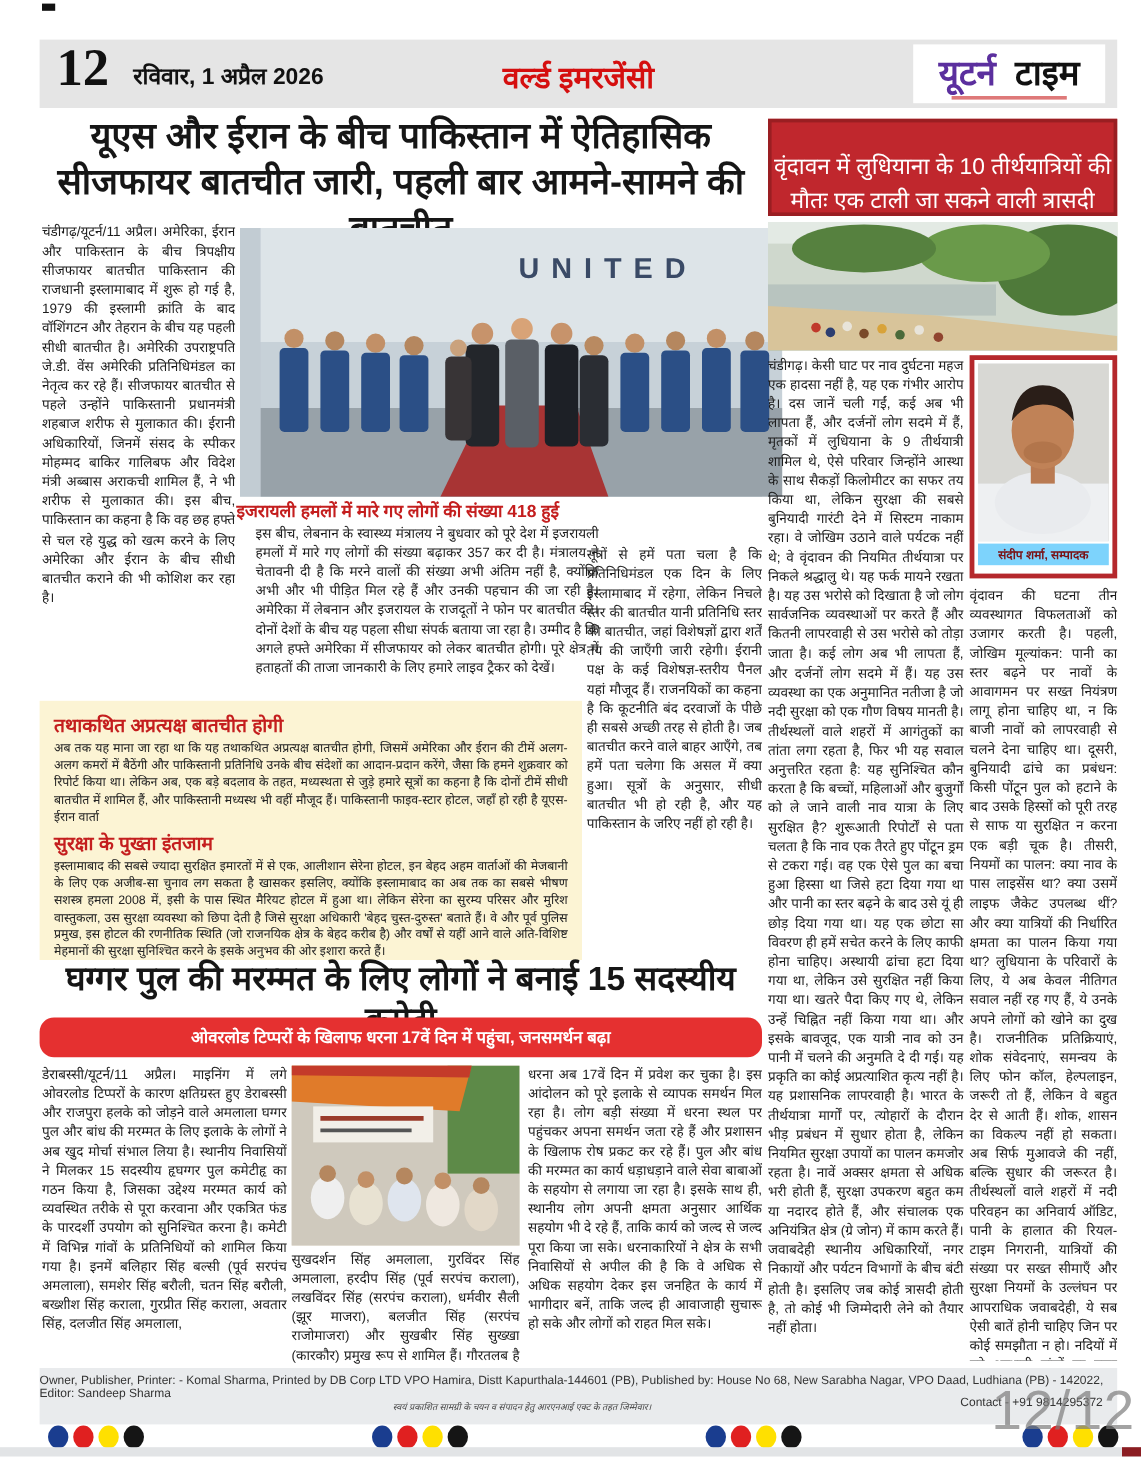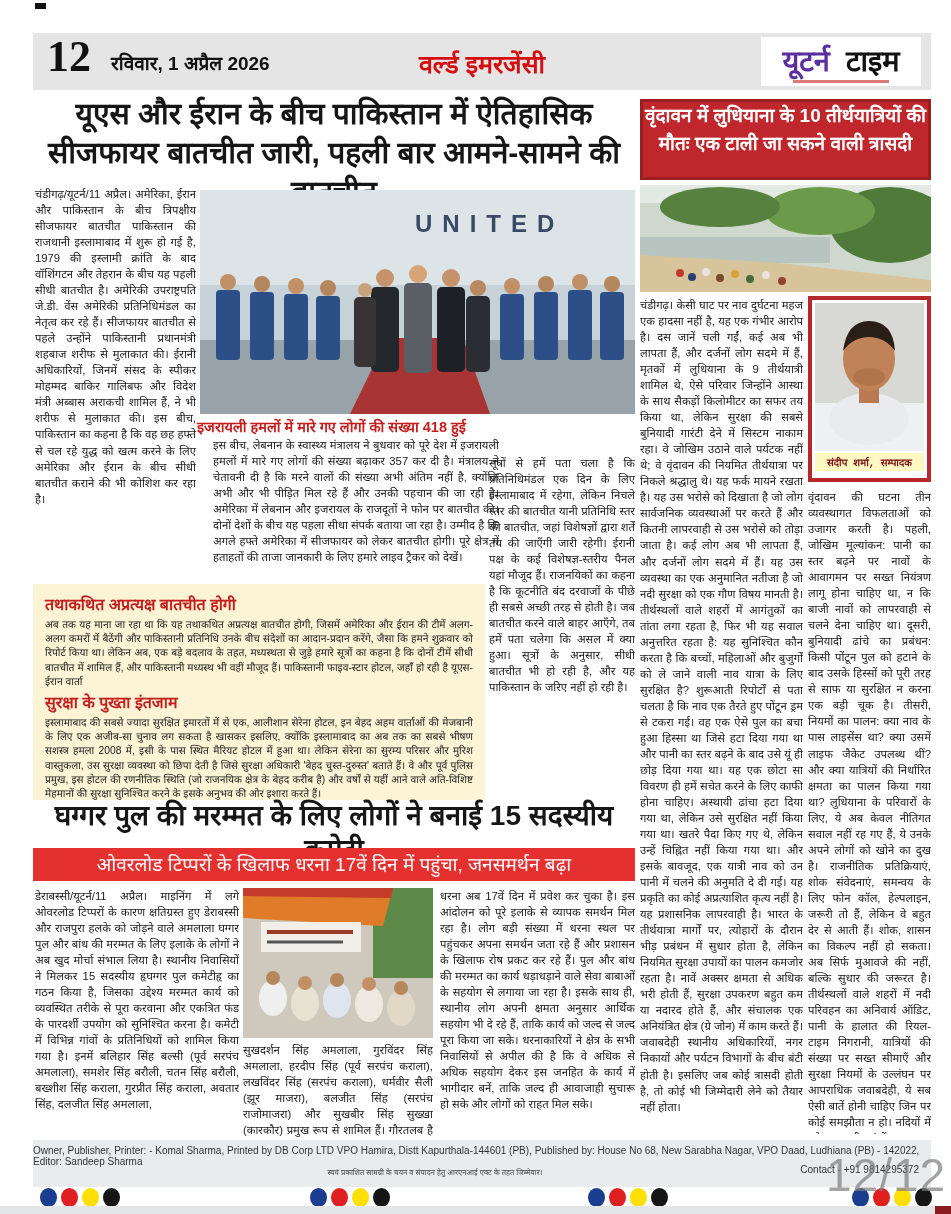--- a/index.html
+++ b/index.html
@@ -16,52 +16,52 @@
   .section-title { position:absolute; left:0; right:0; top:13px; text-align:center; font-size:25px; font-weight:bold; color:#d50f0f; }
   .logo { position:absolute; right:10px; top:4px; width:160px; height:49px; background:#fff; text-align:center; padding-top:3px; }
   .logo .l1 { color:#5b2f9e; font-size:29px; font-weight:bold; }
   .logo .l2 { color:#111; font-size:29px; font-weight:bold;margin-left:16px; }
   .logo-tagline { margin:1px auto 0; width:96px; height:3px; background:#d04040; opacity:.7; }
 
   
   .headline1 { position:absolute; left:33px; top:94px; width:602px; text-align:center; font-size:30px; font-weight:bold; color:#161616; line-height:1.3; }
   .col-text { font-size:11.3px; line-height:1.42; color:#1c1c1c; text-align:justify; overflow:hidden; }
   .cf-col1 { position:absolute; left:35px; top:186px; width:161px; height:472px; }
-  .main-photo { position:absolute; left:200px; top:190px; width:435px; height:224px; background:#c2ccd3; }
+  .main-photo { position:absolute; left:200px; top:190px; width:435px; height:224px; background:#c2ccd3;padding-left:17px; }
   .red-subhead { color:#c41e1e; font-weight:bold; font-size:14.5px; line-height:1.25; }
   .cf-sub1-head { position:absolute; left:197px; top:418px; width:286px; }
   .cf-sub1-body { position:absolute; left:213px; top:437px; width:286px; height:146px; }
   .cf-sub2-head { position:absolute; left:489px; top:418px; width:146px; }
   .cf-sub2-body { position:absolute; left:489px; top:455px; width:146px; height:382px; }
 
   .yellow-box { position:absolute; left:33px; top:584px; width:452px; height:216px; background:#fcf4d4; padding:7px 12px 6px; overflow:hidden; }
   .yb-head { color:#c41e1e; font-weight:bold; font-size:16px; margin:2px 0 3px; }
   .yb-body { font-size:10.3px; line-height:1.38; color:#222; text-align:justify; }
 
   
   .headline2 { position:absolute; left:33px; top:799px; width:602px; text-align:center; font-size:28px; font-weight:bold; color:#161616; line-height:1.2; }
-  .banner-red { position:absolute; left:33px; top:848px; width:602px; height:33px; background:#e53030; color:#fff; text-align:center; font-size:19px; font-weight:normal; line-height:33px; }
+  .banner-red { position:absolute; left:33px; top:848px; width:602px; height:33px; background:#e53030; color:#fff; text-align:center; font-size:14px; font-weight:bold; line-height:33px;border-radius:12px; }
   .br-col1 { position:absolute; left:35px; top:888px; width:204px; height:249px; }
   .br-photo { position:absolute; left:243px; top:888px; width:190px; height:150px; background:#d9d2c3; }
   .br-col2 { position:absolute; left:243px; top:1042px; width:190px; height:95px; }
   .br-col3 { position:absolute; left:440px; top:888px; width:195px; height:249px; }
 
   
-  .vr-headbox { position:absolute; left:640px; top:99px; width:291px; height:81px; background:#c0272d; border:3px solid #9a1e22; color:#fff; text-align:center; font-size:19px; font-weight:bold; line-height:1.45; padding-top:0; }
+  .vr-headbox { position:absolute; left:640px; top:99px; width:291px; height:81px; background:#c0272d; border:3px solid #9a1e22; color:#fff; text-align:center; font-size:19px; font-weight:normal; line-height:1.45; padding-top:24px; }
   .vr-photo { position:absolute; left:640px; top:185px; width:291px; height:107px; background:#9cb08e; }
   .vr-col1 { position:absolute; left:640px; top:297px; width:163px; height:837px; }
   .portrait { position:absolute; left:808px; top:296px; width:123px; height:186px; border:4px solid #b5282c; background:#fff; padding:3px; }
   .portrait-photo { width:100%; height:148px; background:#d8d8d4; }
-  .portrait-cap { margin-top:2px; text-align:center; font-size:10px; font-weight:bold; color:#7a1215; background:#fef9c3; padding:2px 0;font-family:Liberation Mono, monospace; }
+  .portrait-cap { margin-top:2px; text-align:center; font-size:10px; font-weight:bold; color:#7a1215; background:#7dd3fc; padding:2px 0; }
   .vr-col2 { position:absolute; left:808px; top:489px; width:123px; height:645px; }
 
   
   .footer { position:absolute; left:33px; top:1140px; width:898px; height:47px; background:#e9ebed; }
   .footer-line1 { position:absolute; left:0; right:0; top:5px; text-align:left; font-size:10px; color:#333; }
-  .footer-line2 { position:absolute; left:16px; right:110px; top:27px; text-align:center; font-size:7.5px; color:#444; }
+  .footer-line2 { position:absolute; left:16px; right:110px; top:27px; text-align:center; font-size:7.5px; color:#444;font-style:italic; }
   .footer-contact { position:absolute; right:12px; top:24px; font-size:10px; color:#333; }
   .dotgrp { position:absolute; display:flex; gap:4px; }
   .dot { width:17px; height:19px; border-radius:50%; }
   .dot.b { background:#1a3d8f; } .dot.r { background:#e02020; } .dot.y { background:#ffe000; } .dot.k { background:#151515; } 
   .dg1 { left:40px; top:1188px; } .dg2 { left:310px; top:1188px; } .dg3 { left:588px; top:1188px; } .dg4 { left:852px; top:1188px; }
 
   .watermark { position:absolute; left:826px; top:1148px; font-size:46px; color:#7d7d7d; opacity:.7; letter-spacing:1px; }
   .bottom-strip { position:absolute; left:0; top:1206px; width:951px; height:8px; background:#e2e4e6; }
   .corner-red { position:absolute; right:0; top:1206px; width:16px; height:8px; background:#8b1d22; }
 </style>

